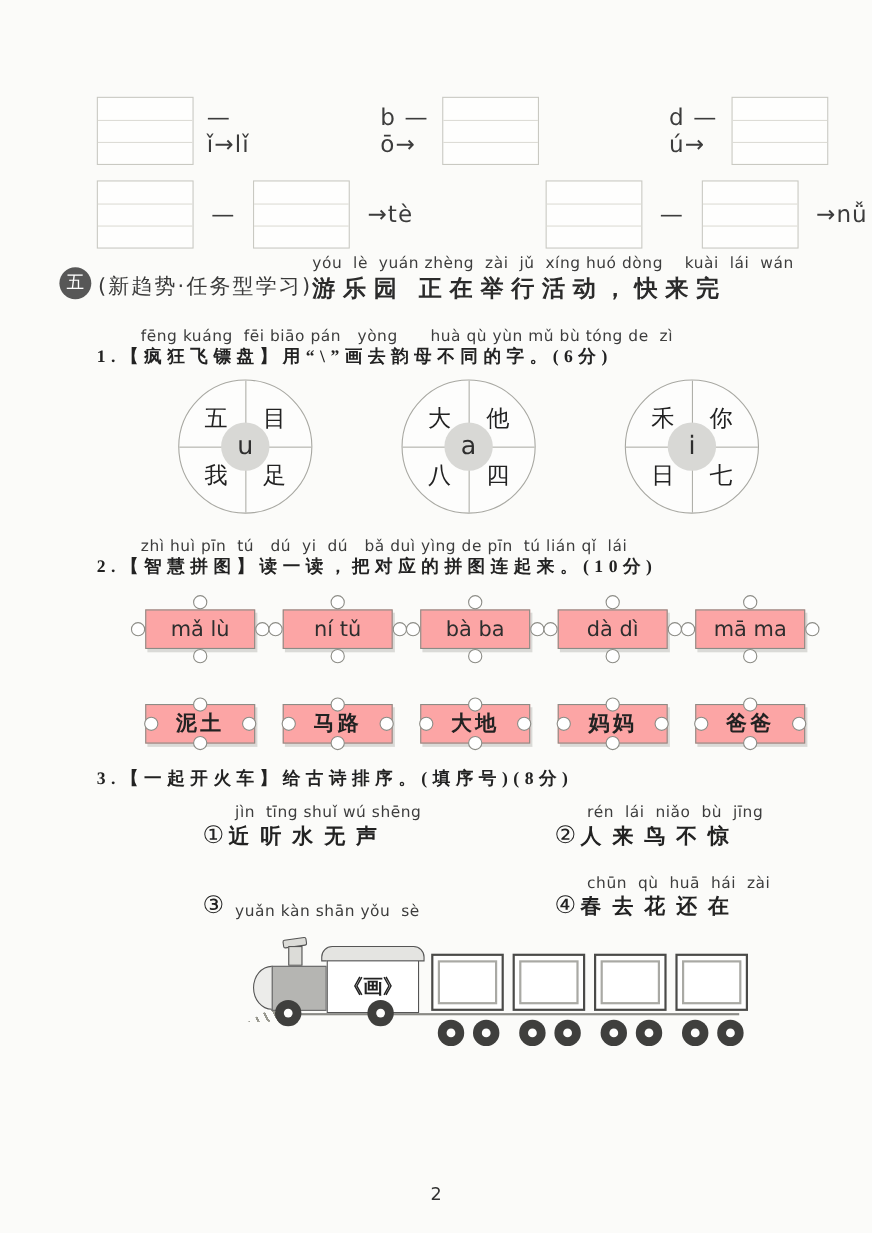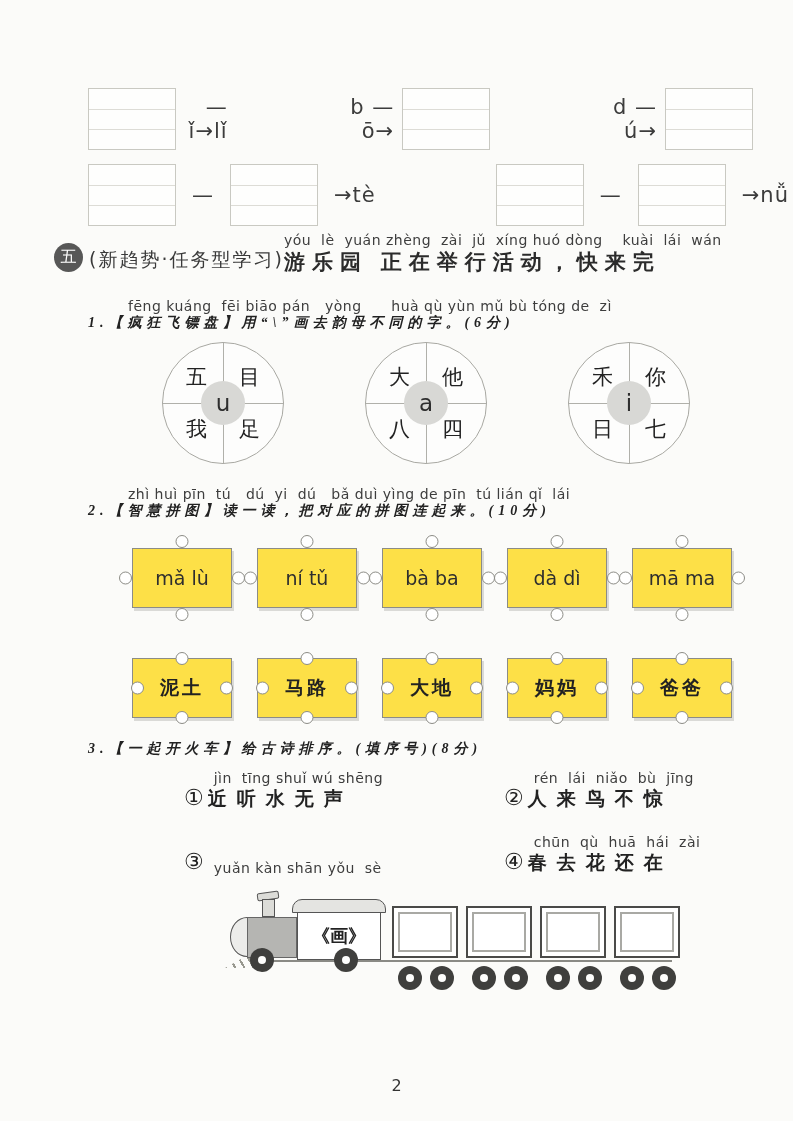--- a/index.html
+++ b/index.html
@@ -5,55 +5,55 @@
   * { margin:0; padding:0; box-sizing:border-box; }
   html,body { width:793px; height:1121px; }
   body { background:#fbfbf9; font-family:"DejaVu Sans","Liberation Sans",sans-serif; color:#2b2b2b; position:relative; overflow:hidden; }
   .sheet { padding:88px 40px 0 88px; }
 
   
   .ex-row { display:flex; align-items:center; }
   .wbox { width:88px; height:62px; border:1px solid #c9c9c2; background:#fefefd; position:relative; flex:none; }
   .wbox i { position:absolute; left:0; right:0; height:1px; background:#dddcd6; }
   .wbox i.l1 { top:33%; } .wbox i.l2 { top:66%; }
-  .ex-txt { font-size:21px; color:#3c3c3c; letter-spacing:1px;text-align:right; }
+  .ex-txt { font-size:21px; color:#3c3c3c; letter-spacing:1px; }
 
   
   .sec-head { display:flex; align-items:flex-end; margin:6px 0 0 -34px; }
   .badge { width:29px; height:29px; border-radius:50%; background:#575757; color:#fff; font-size:16px;
            display:flex; align-items:center; justify-content:center; margin:0 6px 4px 0; flex:none;
            font-family:"Liberation Serif",serif; }
   .tag { font-size:19px; color:#3a3a3a; letter-spacing:2px; padding-bottom:3px; white-space:nowrap; }
   .ruby { display:flex; flex-direction:column; }
   .pinyin { font-size:14px; color:#3d3d3d; letter-spacing:0.5px; white-space:pre; }
   .hanzi-bold { font-size:21px; font-weight:700; letter-spacing:7px; font-family:"Liberation Sans",sans-serif; white-space:nowrap; }
   .sec-line2 { margin:8px 0 0 12px; }
 
   
   .task-head { margin-top:22px; }
   .task-head .pinyin { margin-left:40px; }
-  .task-text { font-size:14px; font-family:"Liberation Serif",serif; font-weight:600; letter-spacing:5px; color:#222; white-space:nowrap;font-style:italic; }
+  .task-text { font-size:16px; font-family:"Liberation Serif",serif; font-weight:600; letter-spacing:5px; color:#222; white-space:nowrap; }
 
   
   .boards { display:flex; gap:81px; margin:10px 0 0 74px; }
   .board { position:relative; width:122px; height:122px; border:1px solid #a8a8a2; border-radius:50%; background:#fdfdfc; flex:none; }
   .board .v { position:absolute; left:50%; top:0; bottom:0; width:1px; background:#b0b0aa; }
   .board .h { position:absolute; top:50%; left:0; right:0; height:1px; background:#b0b0aa; }
   .board .center { position:absolute; left:50%; top:50%; transform:translate(-50%,-50%); width:44px; height:44px;
                    border-radius:50%; background:#d8d8d5; display:flex; align-items:center; justify-content:center;
                    font-size:23px; color:#2e2e2e; z-index:2; }
   .board .q { position:absolute; font-size:21px; font-family:"Liberation Serif",serif; color:#222; z-index:1; }
   .q.tl { left:23px; top:20px; } .q.tr { right:23px; top:20px; }
   .q.bl { left:23px; bottom:20px; } .q.br { right:23px; bottom:20px; }
 
   
   .pieces { display:flex; justify-content:space-between; width:600px; margin-left:44px; }
   .pieces.top { margin-top:28px; }
   .pieces.bottom { margin-top:50px; }
-  .piece { position:relative; width:100px; height:60px; background:#fde047; border:1.5px solid #8c8c86;
+  .piece { position:relative; width:100px; height:36px; background:#fca5a5; border:1.5px solid #8c8c86;
            box-shadow:2px 3px 0 rgba(120,120,115,0.25); display:flex; align-items:center; justify-content:center; flex:none; }
   .piece .lbl-py { font-size:19px; color:#2e2e2e; }
   .piece .lbl-cn { font-size:19px; font-family:"Liberation Serif",serif; font-weight:600; letter-spacing:3px; color:#222; }
   .knob { position:absolute; width:13px; height:13px; border:1.5px solid #8c8c86; border-radius:50%; background:#fff; }
   .piece.tabs .knob.t { top:-14px; left:50%; transform:translateX(-50%); }
   .piece.tabs .knob.b { bottom:-14px; left:50%; transform:translateX(-50%); }
   .piece.tabs .knob.l { left:-14px; top:50%; transform:translateY(-50%); }
   .piece.tabs .knob.r { right:-14px; top:50%; transform:translateY(-50%); }
   .piece.sockets .knob.t { top:-7px; left:50%; transform:translateX(-50%); }
   .piece.sockets .knob.b { bottom:-7px; left:50%; transform:translateX(-50%); }

